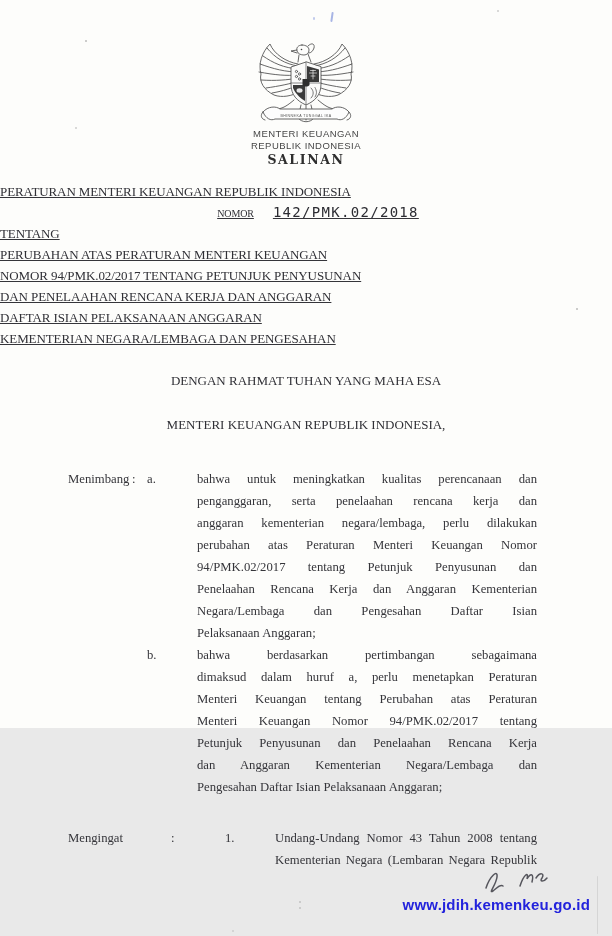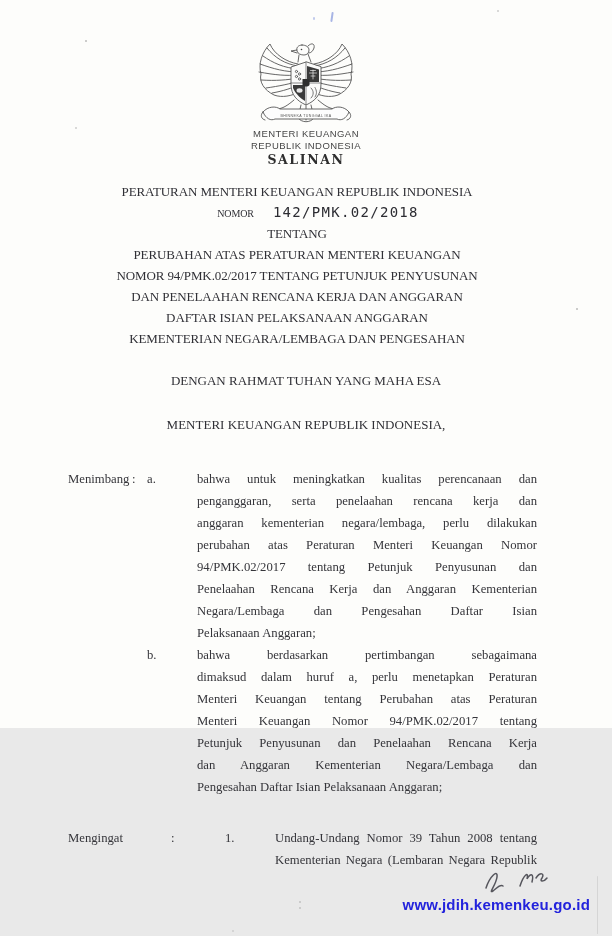--- a/index.html
+++ b/index.html
@@ -8,21 +8,21 @@
 
   
   .letterhead{position:absolute;top:42px;left:0;right:0;text-align:center;}
   .letterhead svg{display:block;margin:0 auto;}
   .lh-sans{font-family:"Liberation Sans",sans-serif;font-size:9.5px;line-height:11.5px;
     letter-spacing:.45px;color:#474747;}
   .salinan{font-family:"DejaVu Serif",serif;font-weight:bold;font-size:12.5px;
     letter-spacing:1.6px;color:#2e2e2e;margin-top:1px;}
 
   
-  .title-block{position:absolute;top:181px;left:0;right:18px;text-align:center;}
+  .title-block{position:absolute;top:181px;left:0;right:18px;text-decoration:underline;}
   .tline{height:21px;line-height:21px;font-size:13px;letter-spacing:-.1px;color:#303036;}
   .nomor-line{display:flex;justify-content:center;align-items:baseline;transform:translateX(21px);}
   .nomor-label{font-size:10px;}
   .nomor-value{font-family:"DejaVu Sans Mono",monospace;font-size:14px;letter-spacing:1.3px;
     margin-left:19px;color:#2c2c32;}
   .centerline{position:absolute;left:0;right:0;text-align:center;height:16px;line-height:16px;
     font-size:13px;color:#303036;}
   .invocation{top:373px;text-align:center;}
   .issuer{top:417px;}
 
@@ -157,21 +157,21 @@
       </div>
   </div>
 
   <div class="section sec-mengingat">
     <div class="sec-label">Mengingat</div>
     <div class="sec-colon">:</div>
     <div>
         <div class="cons-item">
         <div class="marker">1.</div>
         <div class="lines">
-            <div class="jline">Undang-Undang Nomor 39 Tahun 2008 tentang</div>
+            <div class="jline">Undang-Undang Nomor 43 Tahun 2008 tentang</div>
             <div class="jline">Kementerian Negara (Lembaran Negara Republik</div>
           </div>
       </div>
       </div>
   </div>
 
   <svg class="initials" width="78" height="34" viewBox="0 0 78 34">
     <g fill="none" stroke="#3c3c44" stroke-width="1.5" stroke-linecap="round" opacity="0.85">
       <path d="M8,24 C12,12 20,5 19,13 C18,21 10,30 15,27 C19,24 22,20 25,22"></path>
       <path d="M42,22 C46,10 51,7 49,15 C53,8 56,10 54,18"></path>

